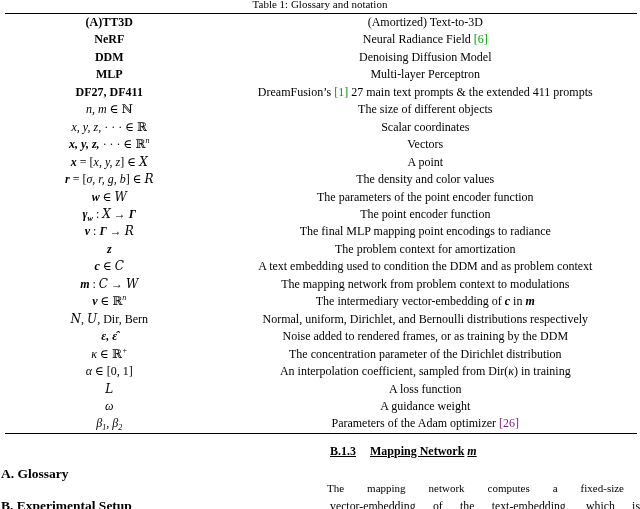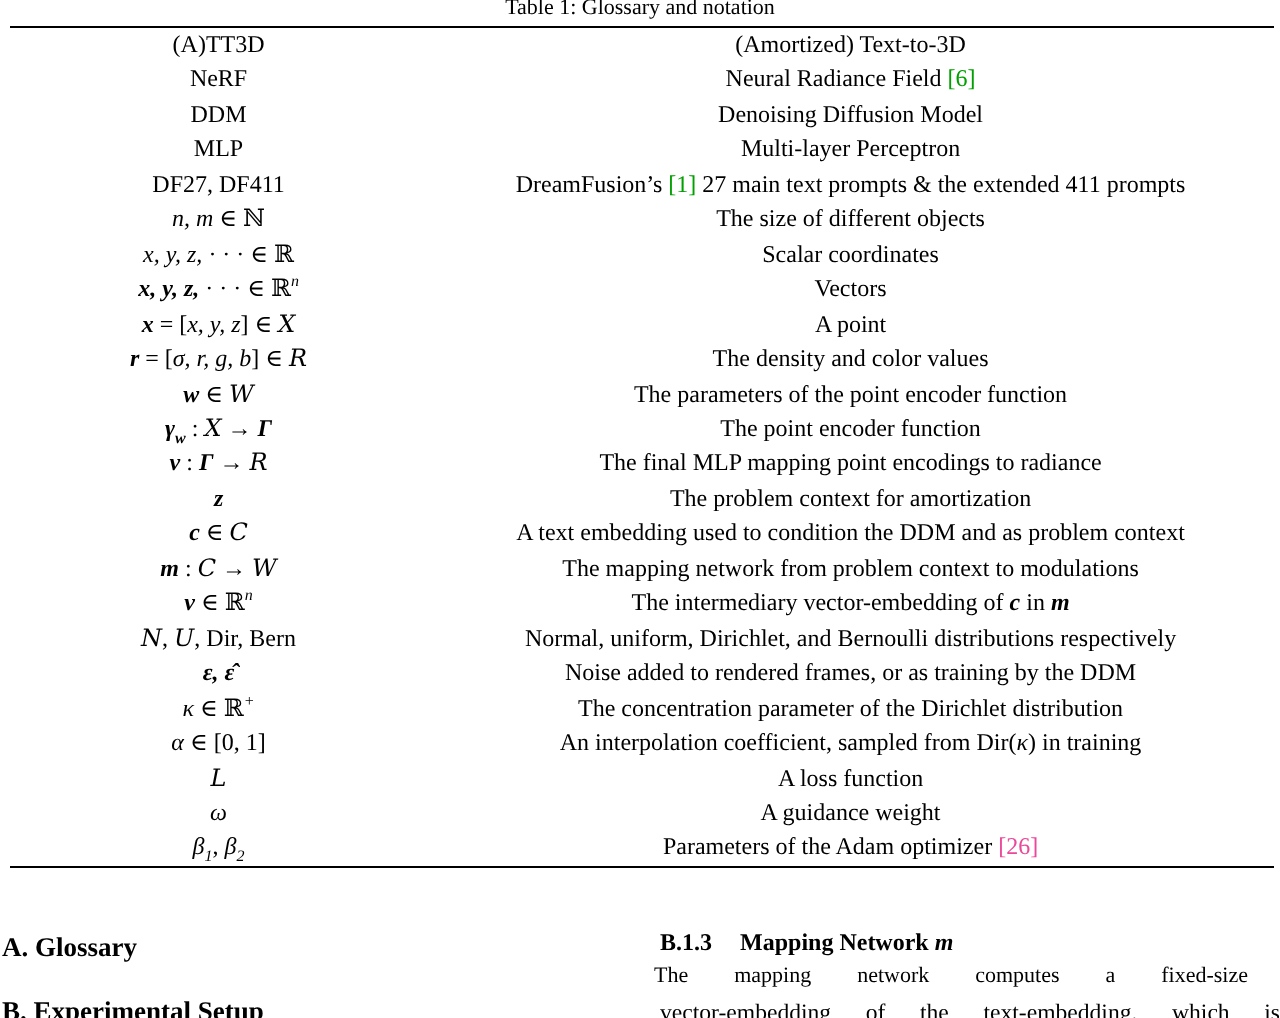--- a/index.html
+++ b/index.html
@@ -26,39 +26,39 @@
   table.glossary td {
     height:17.45px; line-height:17.45px;
     padding:0;
     text-align:center;
     font-size:12px;
     white-space:nowrap;
   }
   table.glossary td.left  { width:33%; }
   table.glossary td.right { width:67%; }
   
-  .b   { font-weight:400; }
+  .b   { font-weight:700; }
   .m   { font-style:italic;font-family:Liberation Serif, serif; }
   .mb  { font-style:italic; font-weight:700; }
   .cal { font-style:italic; font-family:"DejaVu Serif",serif; }
   .sup { vertical-align:super; font-size:8px; font-style:italic; line-height:0; }
   .sub { vertical-align:sub;   font-size:8px; font-style:italic; line-height:0; }
   .subb{ vertical-align:sub;   font-size:8px; font-style:italic; font-weight:700; line-height:0; }
   .g   { cursor:pointer; }
   
   .sec-heading {
     position:absolute; left:1px;
     font-size:13.5px; font-weight:700;
     white-space:nowrap;
   }
   #heading-a { top:466px; }
   #heading-b { top:498px; }
   .subsec-heading {
-    position:absolute; left:330px; top:464px;
-    font-size:12px; font-weight:700; white-space:nowrap;
+    position:absolute; left:330px; top:444px;
+    font-size:12px; font-weight:700; white-space:nowrap;text-decoration:underline;
   }
   .subsec-heading .num { margin-right:14px; }
   .subsec-heading .sym { font-style:italic; margin-left:3px; }
   .body-line1 {
     position:absolute; left:314px; top:481px; width:310px;
     font-size:11px; line-height:14px;
     text-indent:13px;
     text-align:justify; text-align-last:justify;
     white-space:nowrap;
   }
@@ -165,21 +165,21 @@
         <tr>
           <td class="left"><span class="cal">L</span></td>
           <td class="right"><span>A loss function</span></td>
         </tr>
         <tr>
           <td class="left"><span class="m">ω</span></td>
           <td class="right"><span>A guidance weight</span></td>
         </tr>
         <tr>
           <td class="left"><span class="m">β</span><span class="sub">1</span><span>, </span><span class="m">β</span><span class="sub">2</span></td>
-          <td class="right"><span>Parameters of the Adam optimizer </span><span class="g" style="color: #ec4899;">[26]</span></td>
+          <td class="right"><span>Parameters of the Adam optimizer </span><span class="g" style="color: #701a75;">[26]</span></td>
         </tr>
       </tbody>
   </table>
 
   <div id="heading-a" class="sec-heading">A. Glossary</div>
 
   <div id="heading-b" class="sec-heading">B. Experimental Setup</div>
 
   <div class="subsec-heading">
     <span class="num">B.1.3</span><span>Mapping Network</span><span class="sym mb">m</span>

